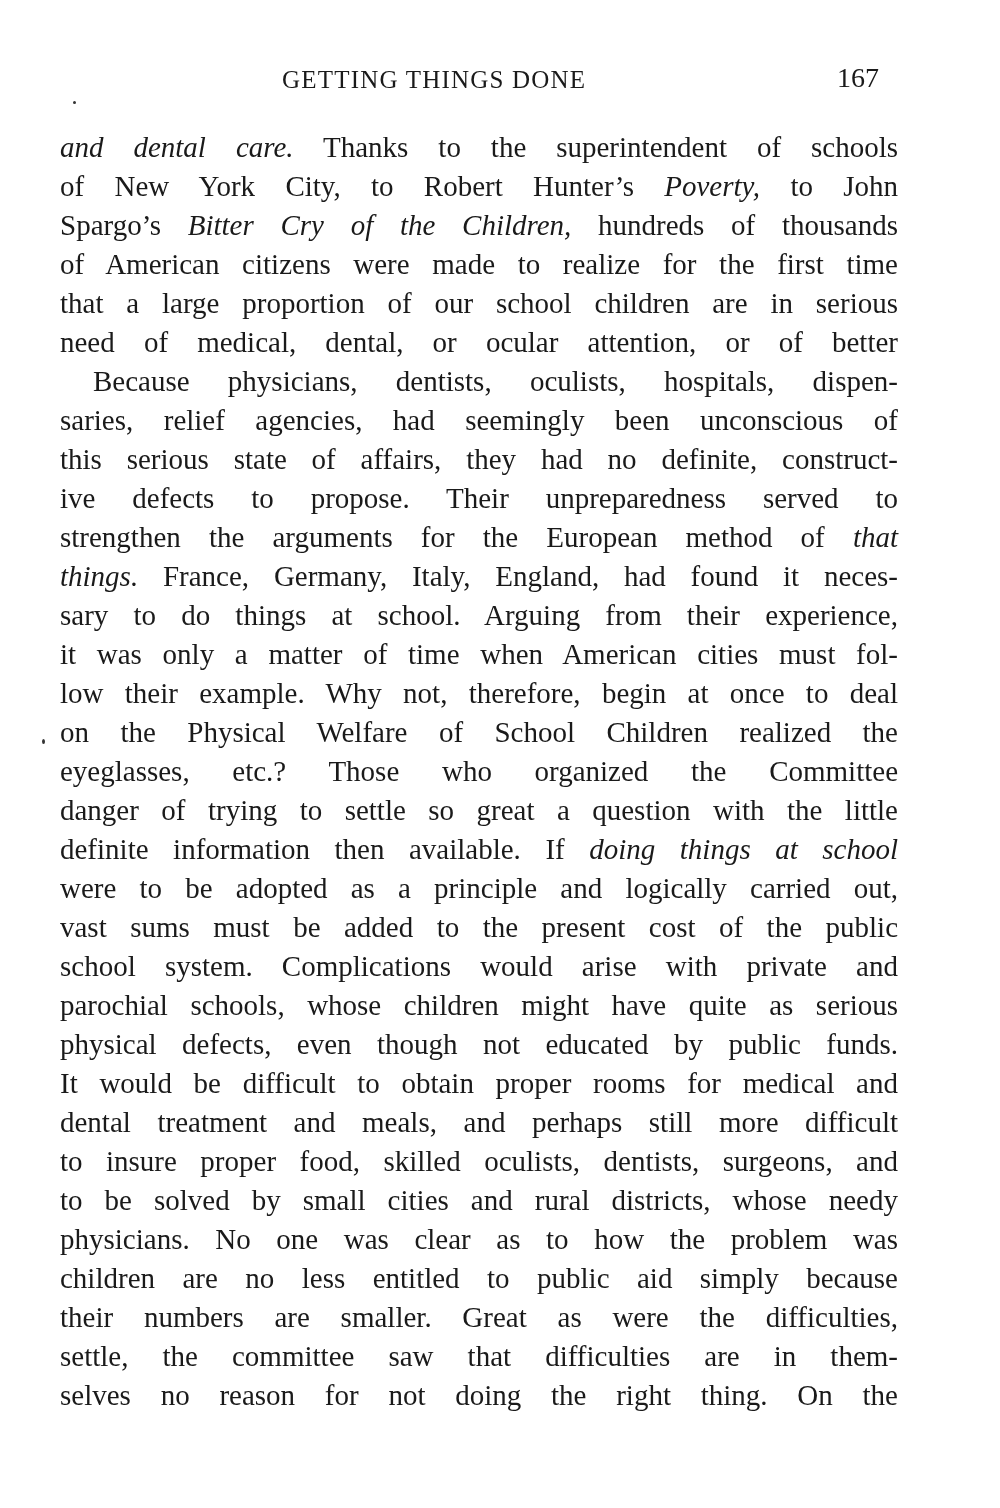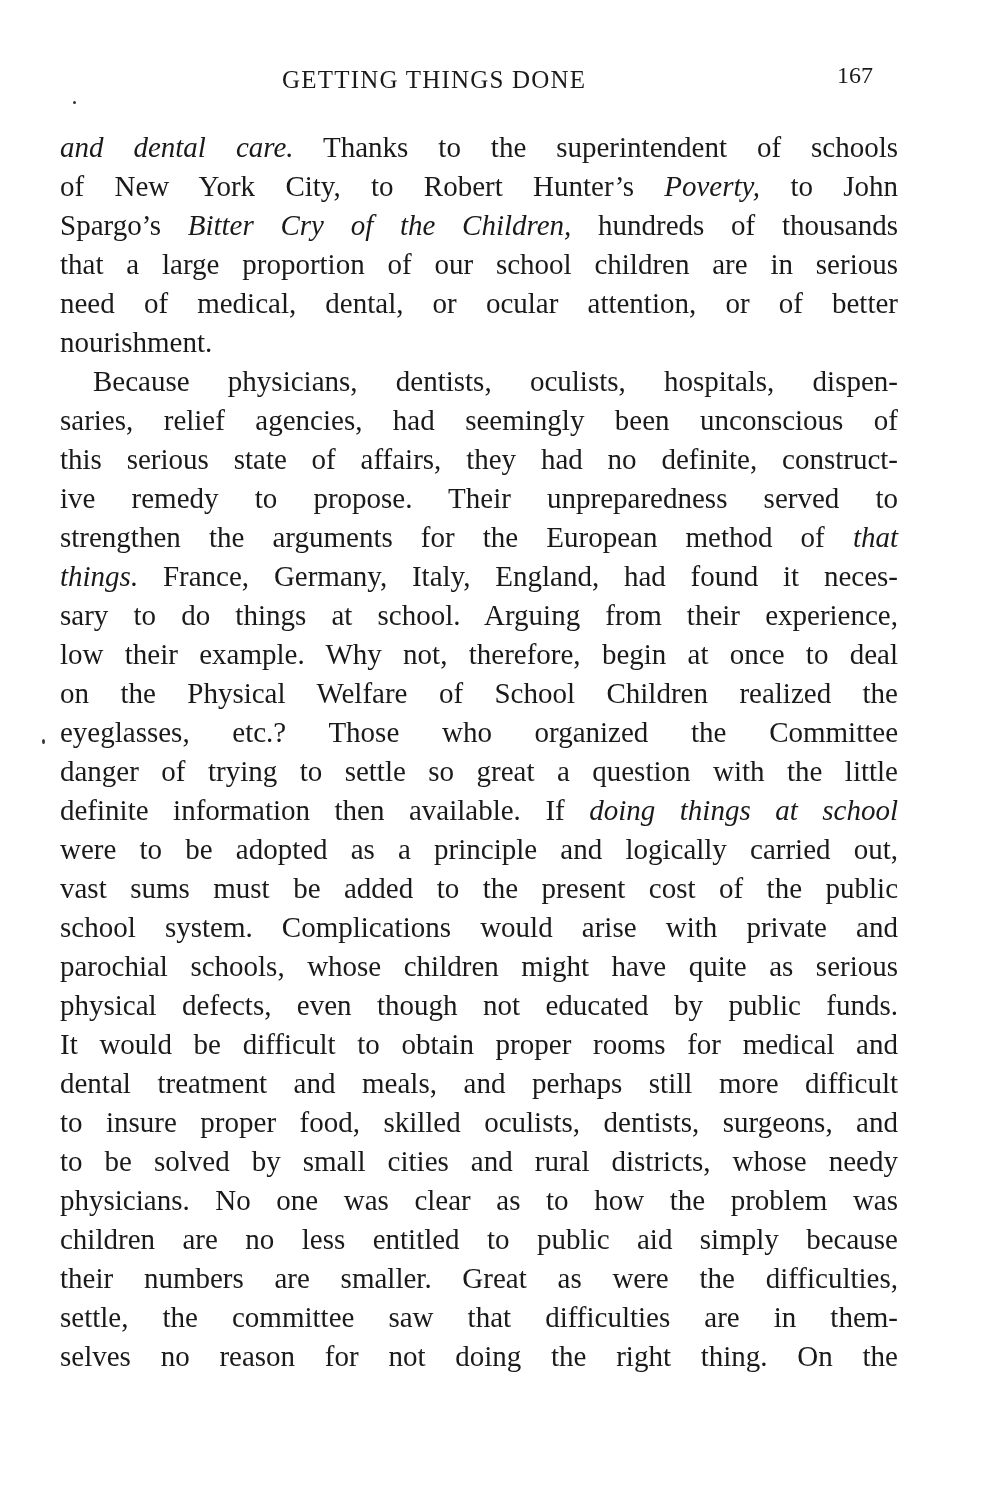--- a/index.html
+++ b/index.html
@@ -9,21 +9,21 @@
   }
   .header {
     position: absolute; top: 60px; left: 0; width: 1000px; height: 44px;
   }
   .running-head {
     position: absolute; left: 282px; top: 6px;
     font-size: 25px; letter-spacing: 1.2px; white-space: nowrap;
   }
   .page-number {
     position: absolute; left: 837px; top: 2px;
-    font-size: 24px; white-space: nowrap; font-family: Liberation Serif, serif;
+    font-size: 28px; white-space: nowrap; font-family: Liberation Serif, serif;
   }
   .speck { position: absolute; width: 3px; height: 3px; background: #333; border-radius: 50%; }
   .speck-1 { left: 73px; top: 101px; }
   .speck-2 { left: 42px; top: 739px; width: 3px; height: 5px; }
   .body-text {
     position: absolute; left: 60px; top: 128px; width: 838px;
   }
   .line {
     height: 39px; line-height: 39px; font-size: 29px;
     white-space: nowrap; text-align: justify; text-align-last: justify;
@@ -40,32 +40,33 @@
   <span class="page-number">167</span>
 </div>
 <div class="speck speck-1"></div>
 <div class="speck speck-2"></div>
 
 <div class="body-text" id="body-text">
     <div>
       <div class="line"><i>and dental care.</i><span> Thanks to the superintendent of schools</span></div>
       <div class="line"><span>of New York City, to Robert Hunter’s </span><i>Poverty,</i><span> to John</span></div>
       <div class="line"><span>Spargo’s </span><i>Bitter Cry of the Children,</i><span> hundreds of thousands</span></div>
+      <div class="line"><span>of American citizens were made to realize for the first time</span></div>
       <div class="line"><span>that a large proportion of our school children are in serious</span></div>
       <div class="line"><span>need of medical, dental, or ocular attention, or of better</span></div>
-      <div class="line last"><span>nourishment.</span></div>
     </div>
     <div>
       <div class="line indent"><span>Because physicians, dentists, oculists, hospitals, dispen-</span></div>
       <div class="line"><span>saries, relief agencies, had seemingly been unconscious of</span></div>
       <div class="line"><span>this serious state of affairs, they had no definite, construct-</span></div>
-      <div class="line"><span>ive remedy to propose. Their unpreparedness served to</span></div>
+      <div class="line"><span>ive defects to propose. Their unpreparedness served to</span></div>
       <div class="line"><span>strengthen the arguments for the European method of </span><i>that</i></div>
       <div class="line"><i>things.</i><span> France, Germany, Italy, England, had found it neces-</span></div>
       <div class="line"><span>sary to do things at school. Arguing from their experience,</span></div>
+      <div class="line"><span>it was only a matter of time when American cities must fol-</span></div>
       <div class="line"><span>low their example. Why not, therefore, begin at once to deal</span></div>
       <div class="line"><span>on the Physical Welfare of School Children realized the</span></div>
       <div class="line"><span>eyeglasses, etc.? Those who organized the Committee</span></div>
       <div class="line"><span>danger of trying to settle so great a question with the little</span></div>
       <div class="line"><span>definite information then available. If </span><i>doing things at school</i></div>
       <div class="line"><span>were to be adopted as a principle and logically carried out,</span></div>
       <div class="line"><span>vast sums must be added to the present cost of the public</span></div>
       <div class="line"><span>school system. Complications would arise with private and</span></div>
       <div class="line"><span>parochial schools, whose children might have quite as serious</span></div>
       <div class="line"><span>physical defects, even though not educated by public funds.</span></div>

